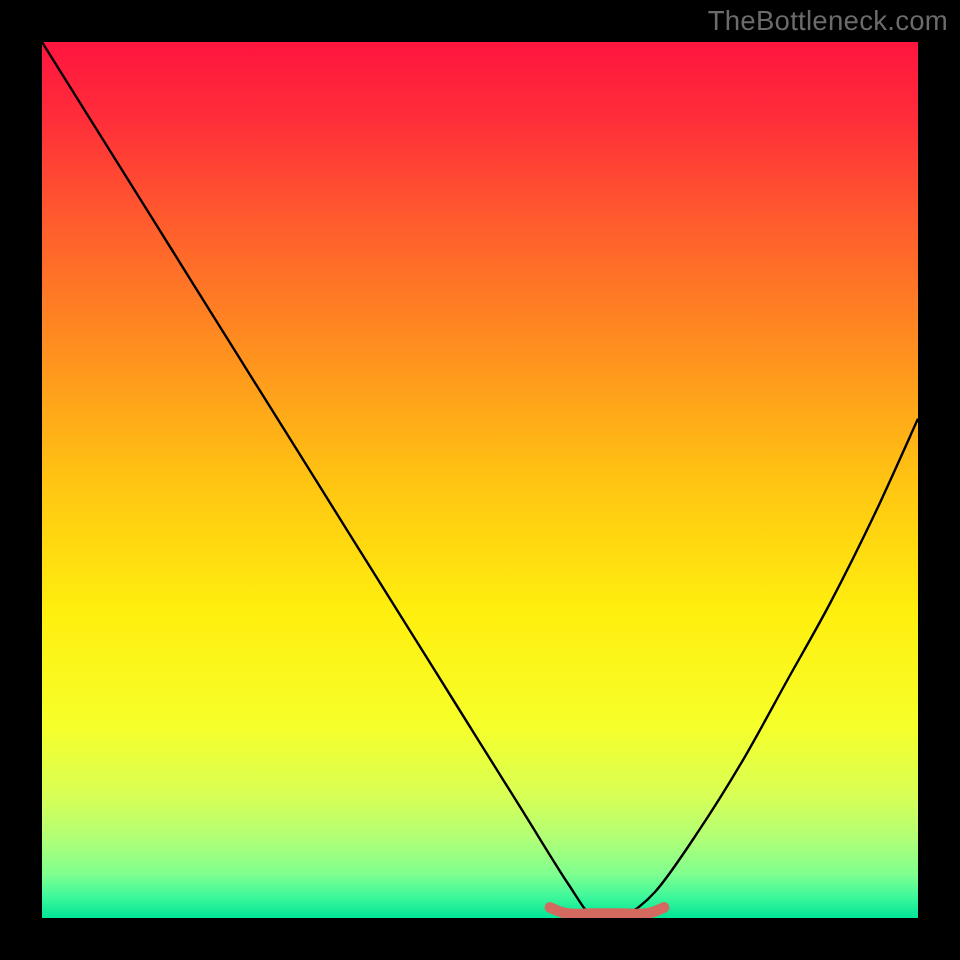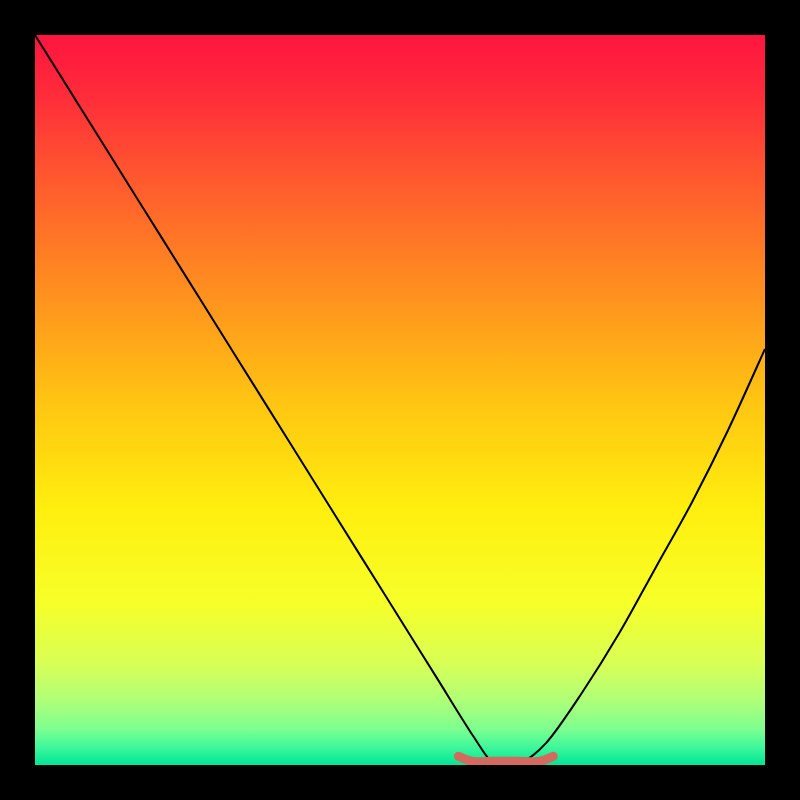--- a/index.html
+++ b/index.html
@@ -30,20 +30,21 @@
   svg {
     position: absolute;
     top: 0;
     left: 0;
   }
 </style>
 </head>
 <body>
 <div class="frame">
 
+<div class="watermark">TheBottleneck.com</div>
 
 <svg id="chart-svg" width="800" height="800" viewBox="0 0 800 800">
   <defs>
     <linearGradient id="bg-grad" x1="0" y1="0" x2="0" y2="1">
           <stop offset="0%" stop-color="#ff153f"></stop>
           <stop offset="8%" stop-color="#ff2b3a"></stop>
           <stop offset="20%" stop-color="#ff5a2e"></stop>
           <stop offset="35%" stop-color="#ff8f1f"></stop>
           <stop offset="50%" stop-color="#ffc412"></stop>
           <stop offset="65%" stop-color="#ffef0e"></stop>

